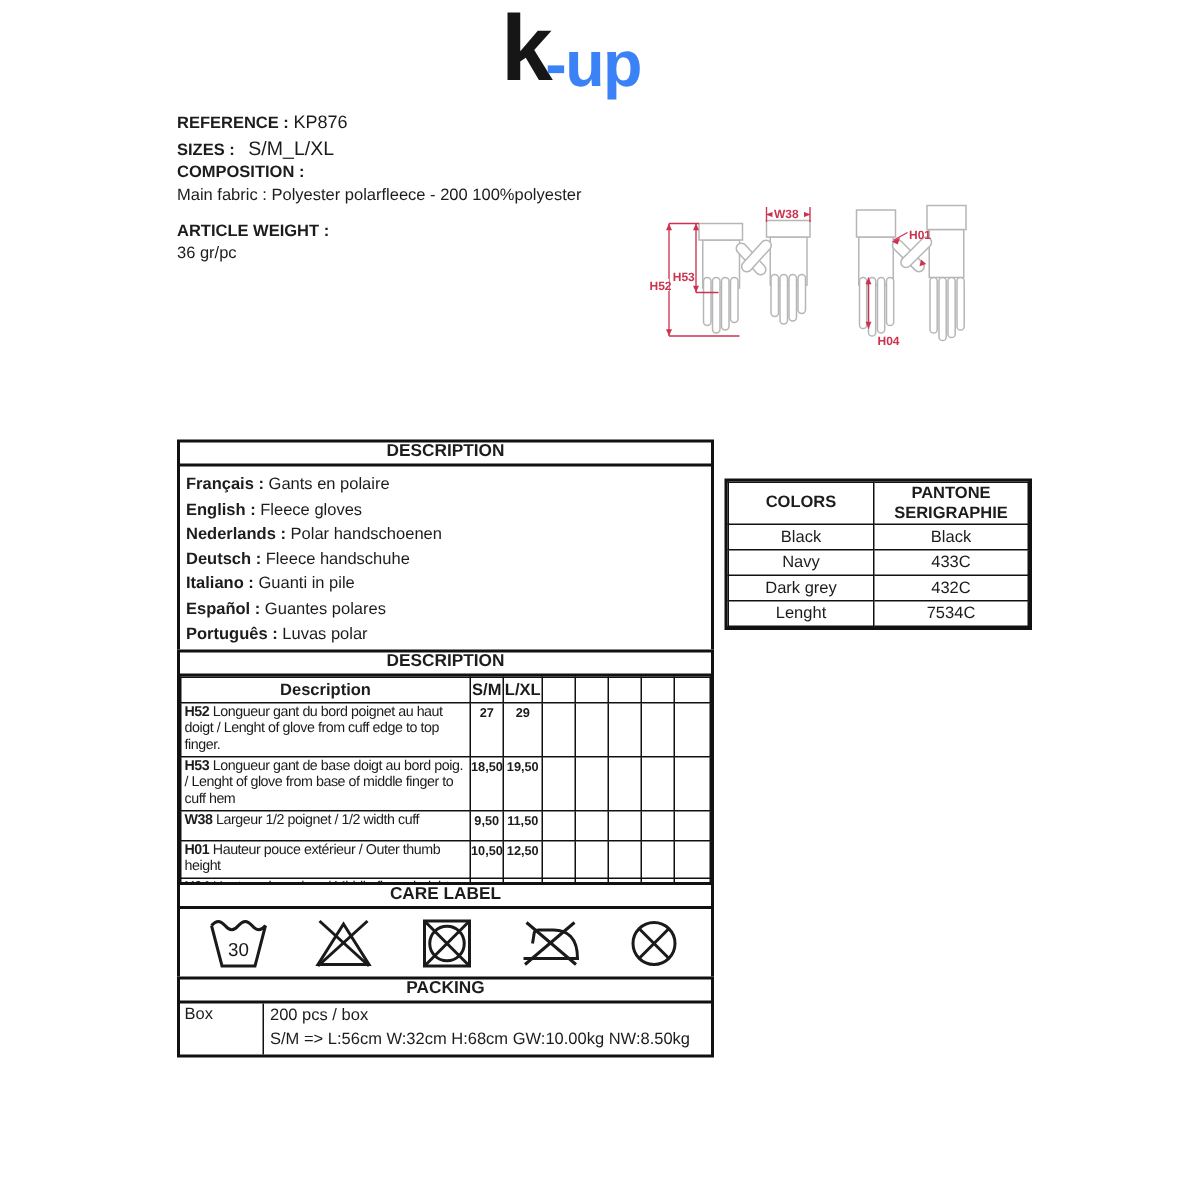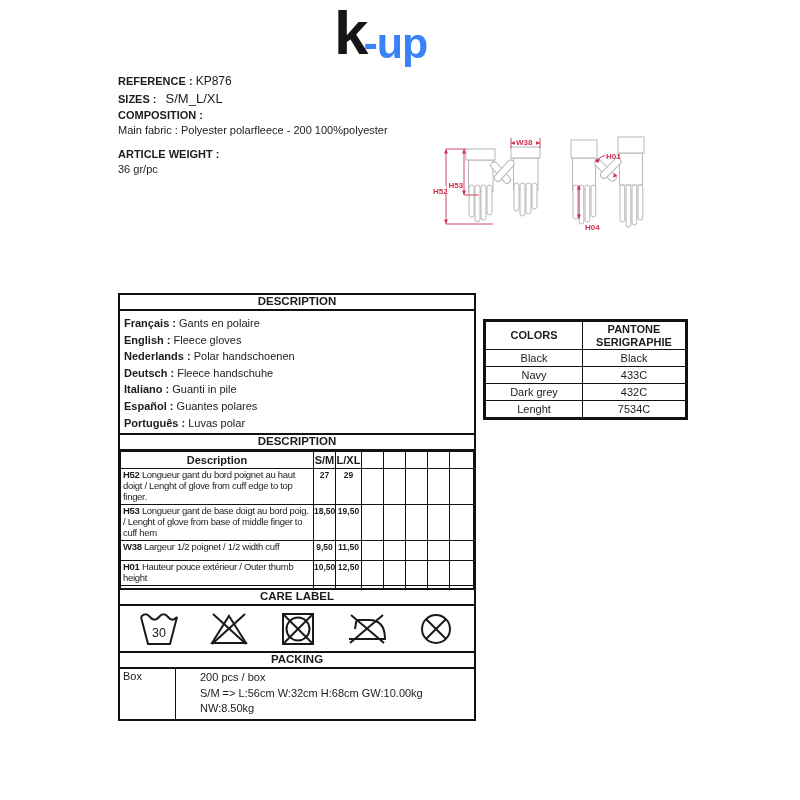--- a/index.html
+++ b/index.html
@@ -49,21 +49,21 @@
   tr.r0 td{height:33px;} tr.r1 td{height:33px;} tr.r2 td{height:17px;}
   tr.r3 td{height:20px;} tr.r4 td{height:18px;}
   
   .care-box{left:118px;top:588px;width:358px;}
   .care-row{display:flex;justify-content:space-around;align-items:center;height:46px;padding:0 4px;}
   .care-row svg{display:block;}
   .care-ic{stroke:#1a1a1a;stroke-width:2;fill:none;}
   .care-box text{font-family:"Liberation Sans",sans-serif;font-size:12.5px;fill:#1a1a1a;font-weight:normal;stroke:none;}
   
   .pack-box{left:118px;top:651px;width:358px;}
-  .pack-row{display:flex;gap:20px;}
+  .pack-row{display:flex;}
   .pack-cell-box{width:56px;border-right:1.5px solid #111;font-size:11px;padding:1px 0 0 3px;box-sizing:border-box;}
   .pack-lines{flex:1;padding:1px 0 2px 4px;font-size:11px;line-height:15.5px;}
 </style>
 </head>
 <body>
 
 <div class="logo">
   <span class="k">k</span>
   <span class="up">-up</span>
 </div>

